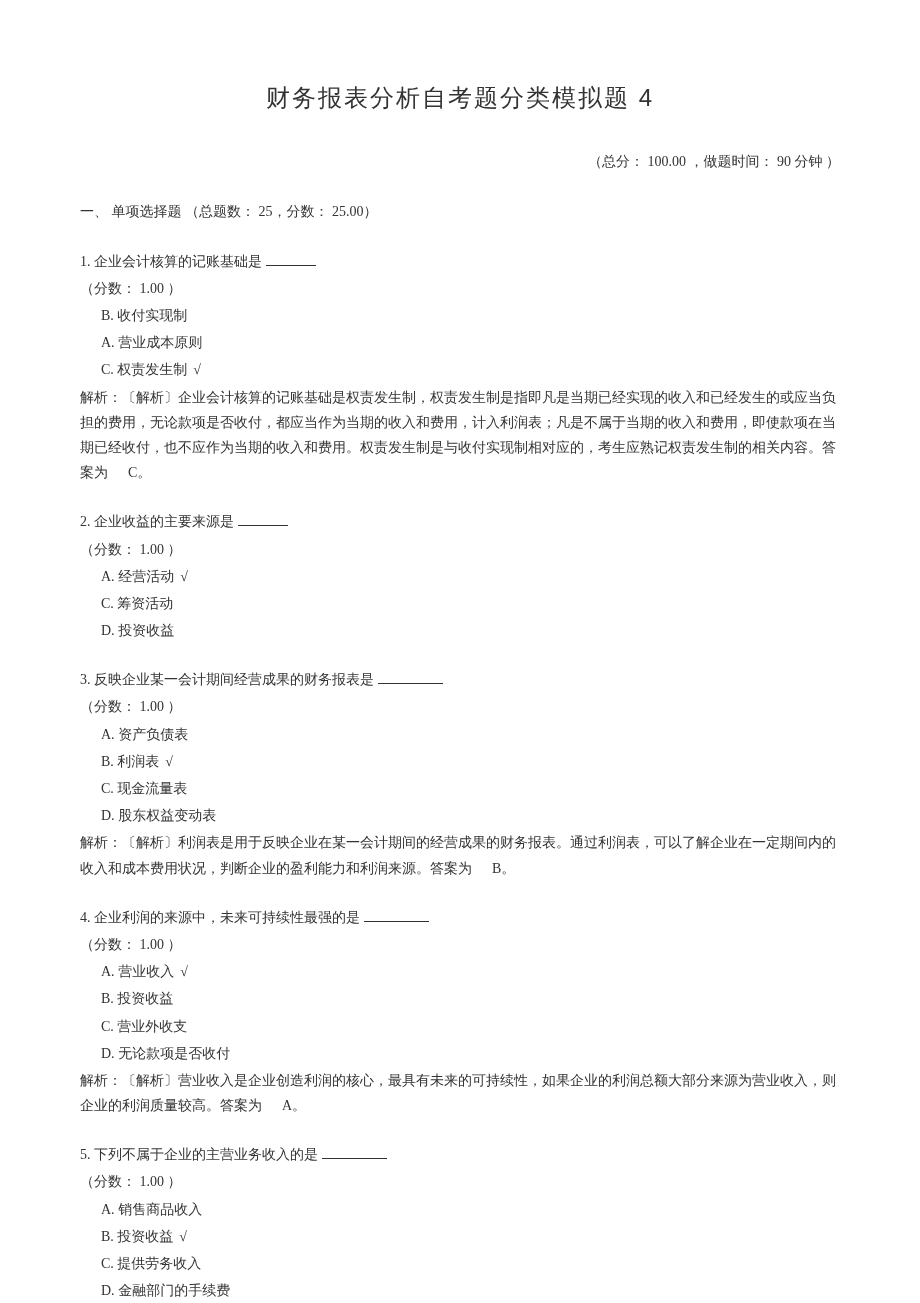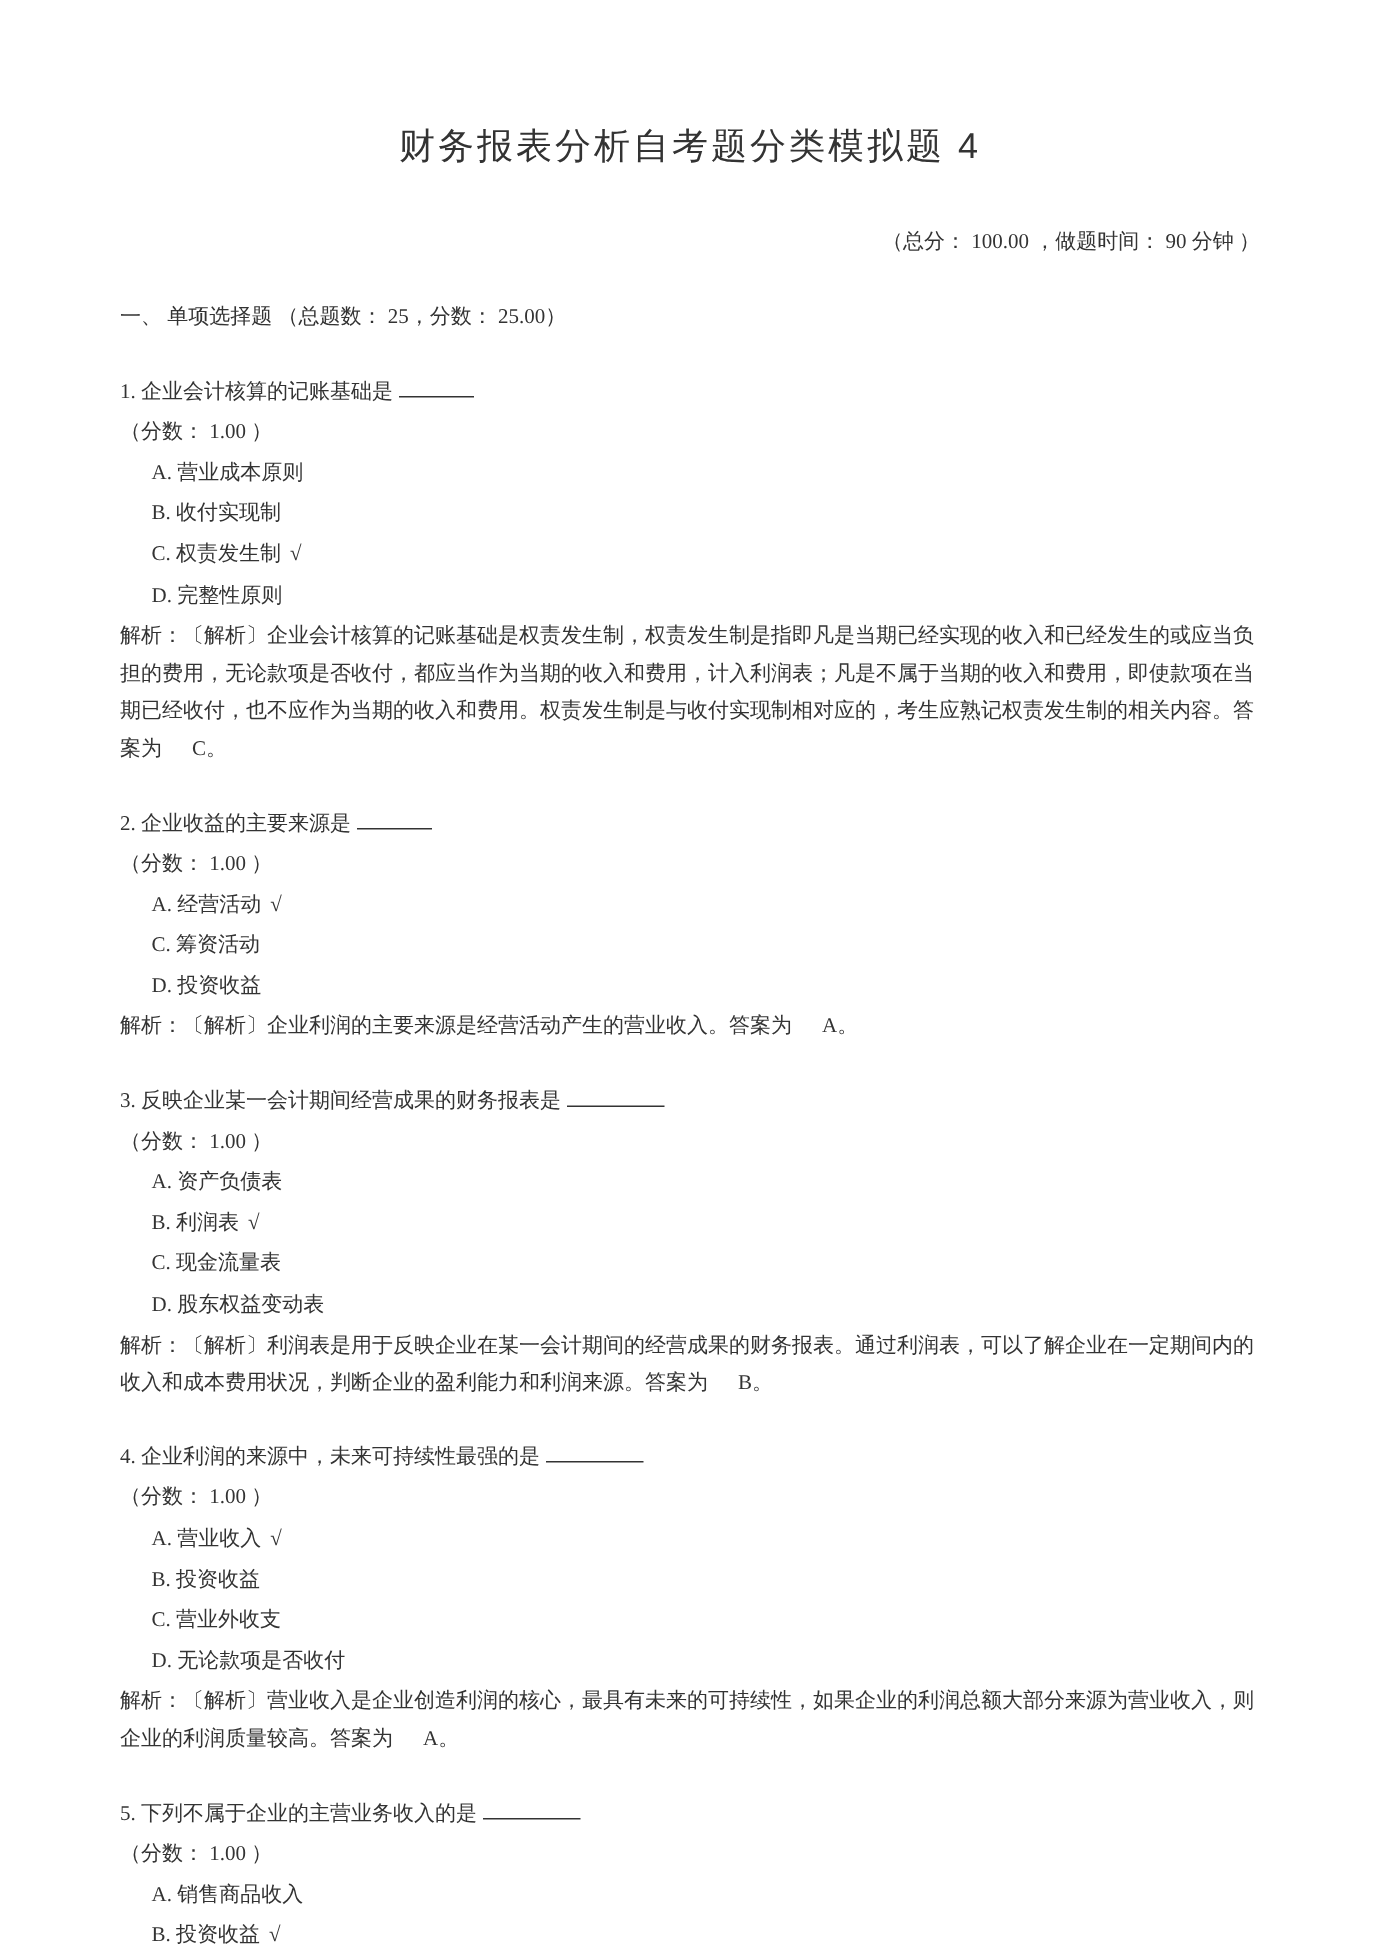--- a/index.html
+++ b/index.html
@@ -74,33 +74,31 @@
 <body>
 
 <h1 class="title">财务报表分析自考题分类模拟题 4</h1>
 <div class="meta">（总分： 100.00 ，做题时间： 90 分钟 ）</div>
 <div class="section-header">一、 单项选择题 （总题数： 25，分数： 25.00）</div>
 
 <div id="questions-container">
     <div class="question">
       <div class="question-text"><span>1. </span><span>企业会计核算的记账基础是</span><span class="blank"></span></div>
       <div class="score">（分数： 1.00 ）</div>
+      <div class="option"><span>B. </span><span>收付实现制</span></div>
       <div class="option"><span>A. </span><span>营业成本原则</span></div>
-      <div class="option"><span>B. </span><span>收付实现制</span></div>
       <div class="option"><span>C. </span><span>权责发生制</span><span class="check">√</span></div>
-      <div class="option"><span>D. </span><span>完整性原则</span></div>
       <div class="explanation"><span>解析：〔解析〕企业会计核算的记账基础是权责发生制，权责发生制是指即凡是当期已经实现的收入和已经发生的或应当负担的费用，无论款项是否收付，都应当作为当期的收入和费用，计入利润表；凡是不属于当期的收入和费用，即使款项在当期已经收付，也不应作为当期的收入和费用。权责发生制是与收付实现制相对应的，考生应熟记权责发生制的相关内容。答案为</span><span class="answer-letter">C。</span></div>
     </div>
     <div class="question">
       <div class="question-text"><span>2. </span><span>企业收益的主要来源是</span><span class="blank"></span></div>
       <div class="score">（分数： 1.00 ）</div>
       <div class="option"><span>A. </span><span>经营活动</span><span class="check">√</span></div>
       <div class="option"><span>C. </span><span>筹资活动</span></div>
       <div class="option"><span>D. </span><span>投资收益</span></div>
-      <div class="explanation"><span>解析：〔解析〕企业利润的主要来源是经营活动产生的营业收入。答案为</span><span class="answer-letter">A。</span></div>
     </div>
     <div class="question">
       <div class="question-text"><span>3. </span><span>反映企业某一会计期间经营成果的财务报表是</span><span class="blank-long"></span></div>
       <div class="score">（分数： 1.00 ）</div>
       <div class="option"><span>A. </span><span>资产负债表</span></div>
       <div class="option"><span>B. </span><span>利润表</span><span class="check">√</span></div>
       <div class="option"><span>C. </span><span>现金流量表</span></div>
       <div class="option"><span>D. </span><span>股东权益变动表</span></div>
       <div class="explanation"><span>解析：〔解析〕利润表是用于反映企业在某一会计期间的经营成果的财务报表。通过利润表，可以了解企业在一定期间内的收入和成本费用状况，判断企业的盈利能力和利润来源。答案为</span><span class="answer-letter">B。</span></div>
     </div>

